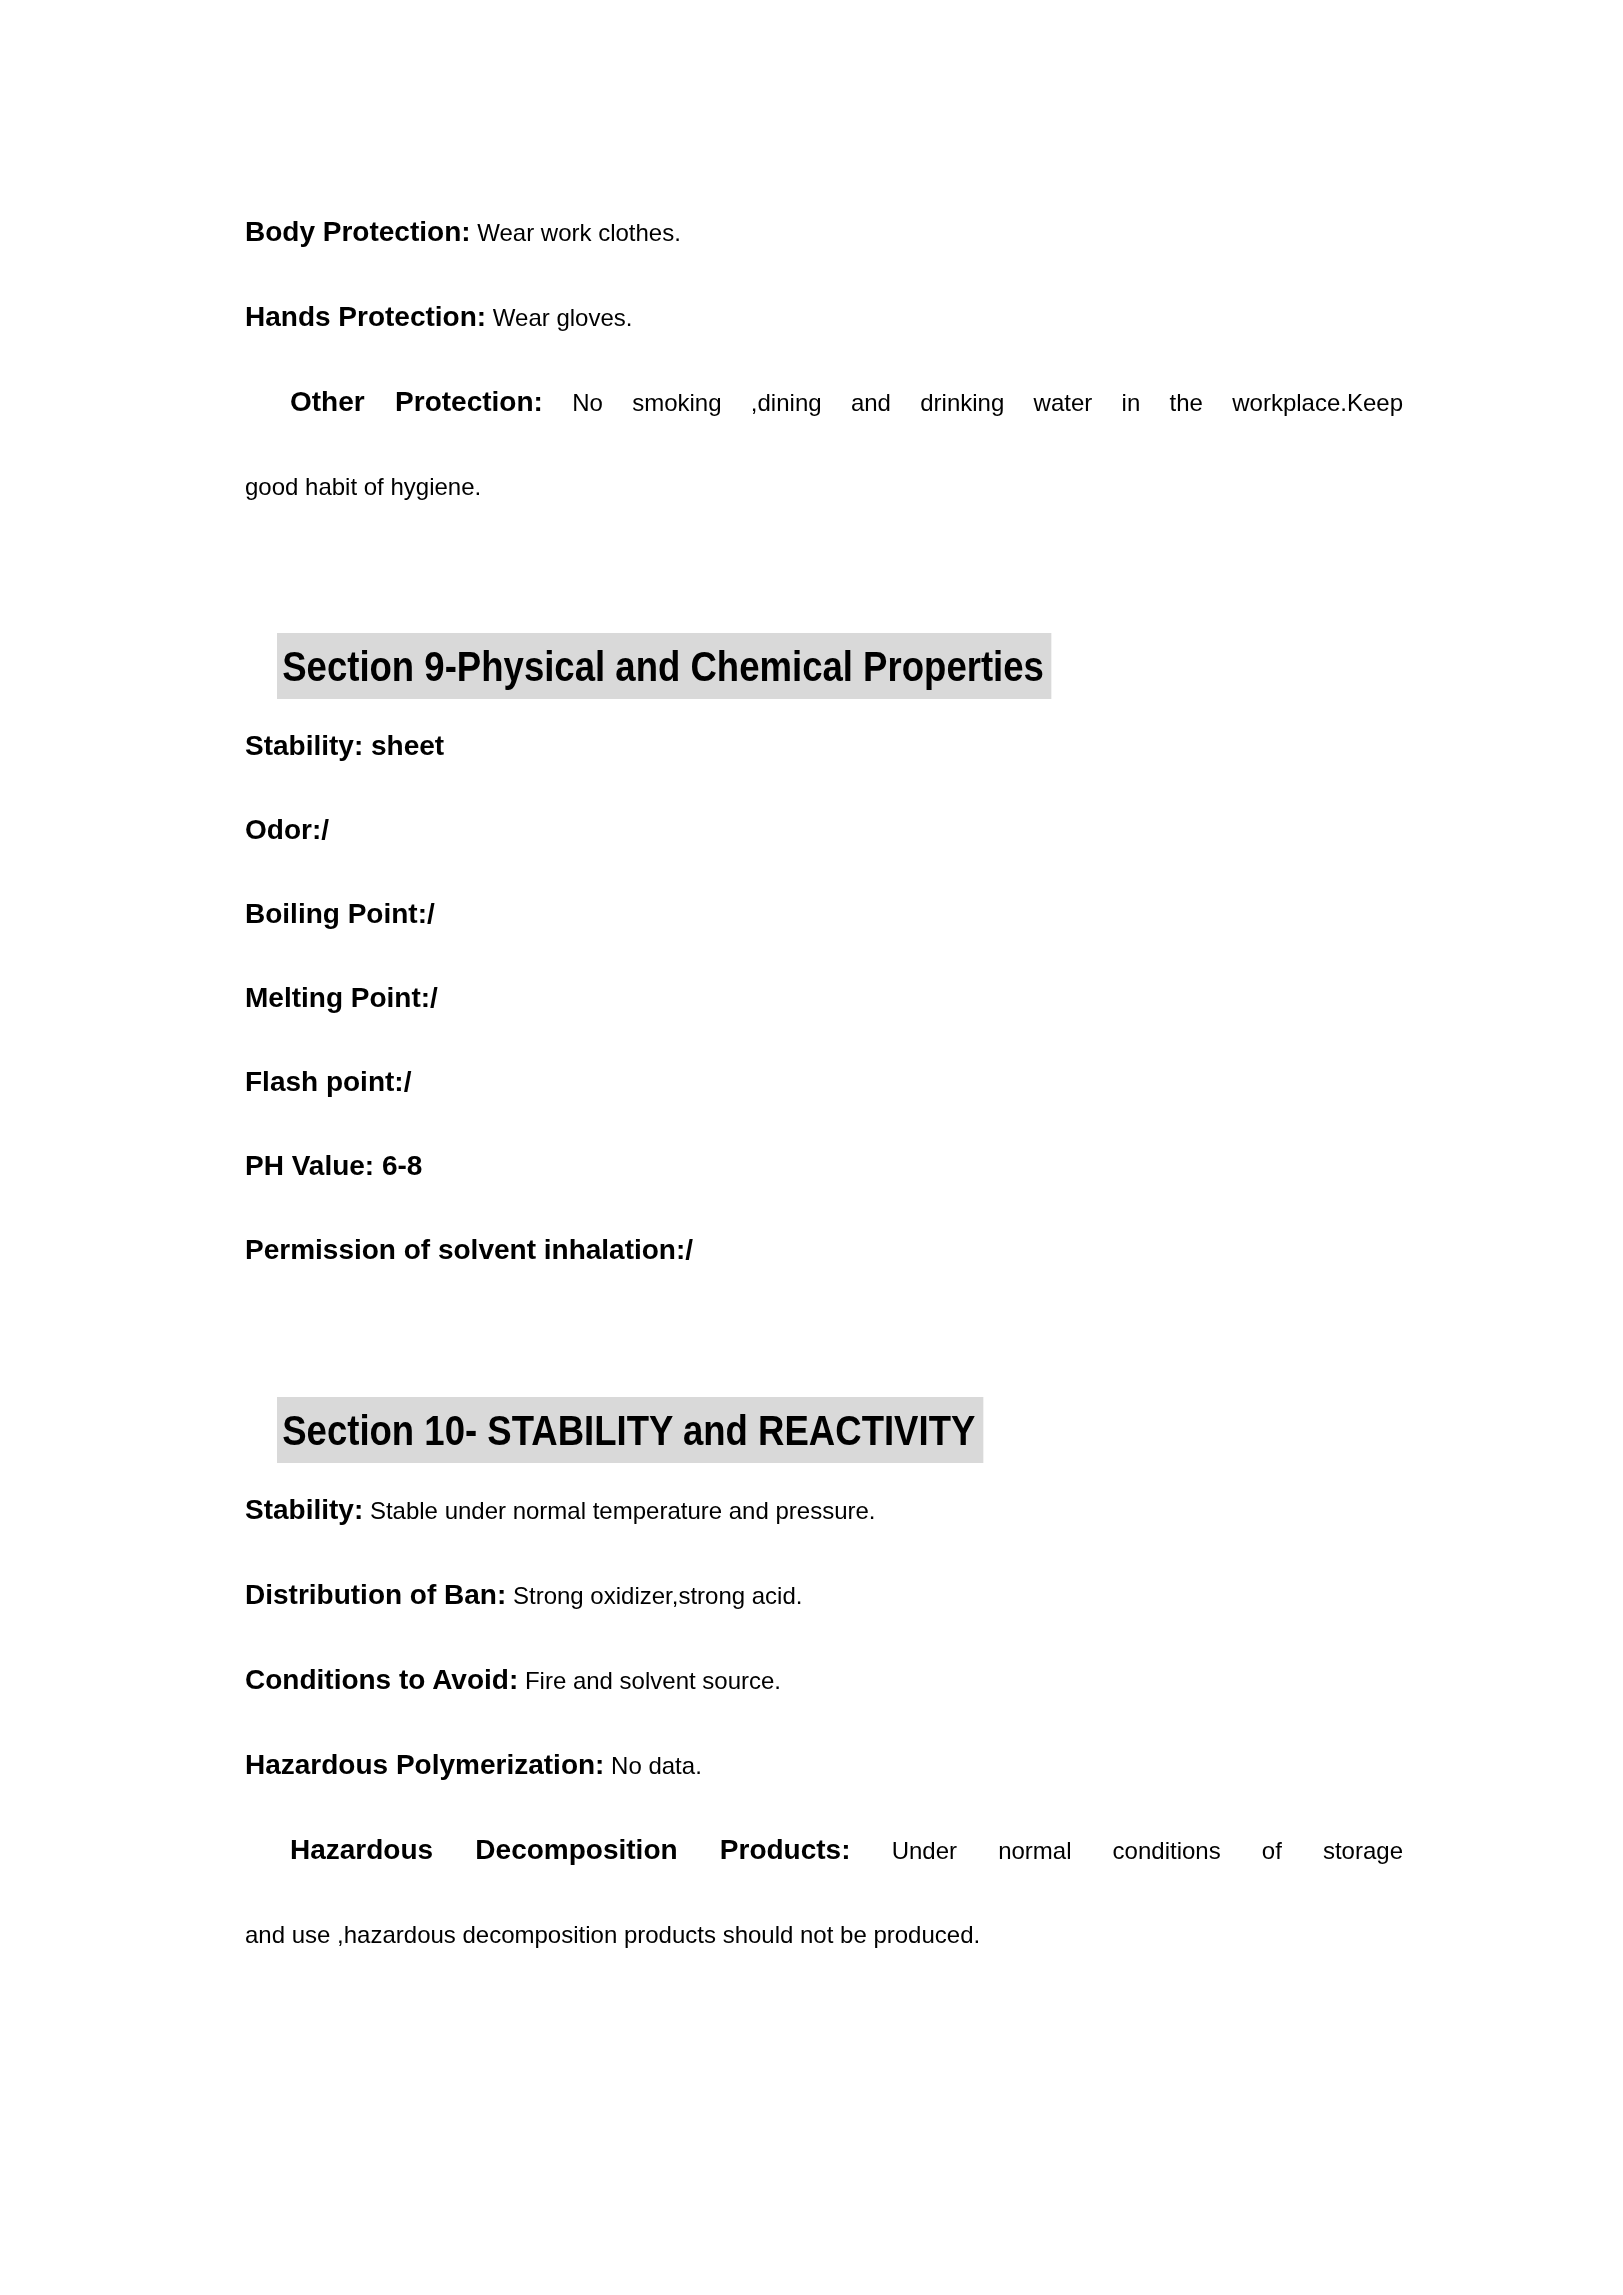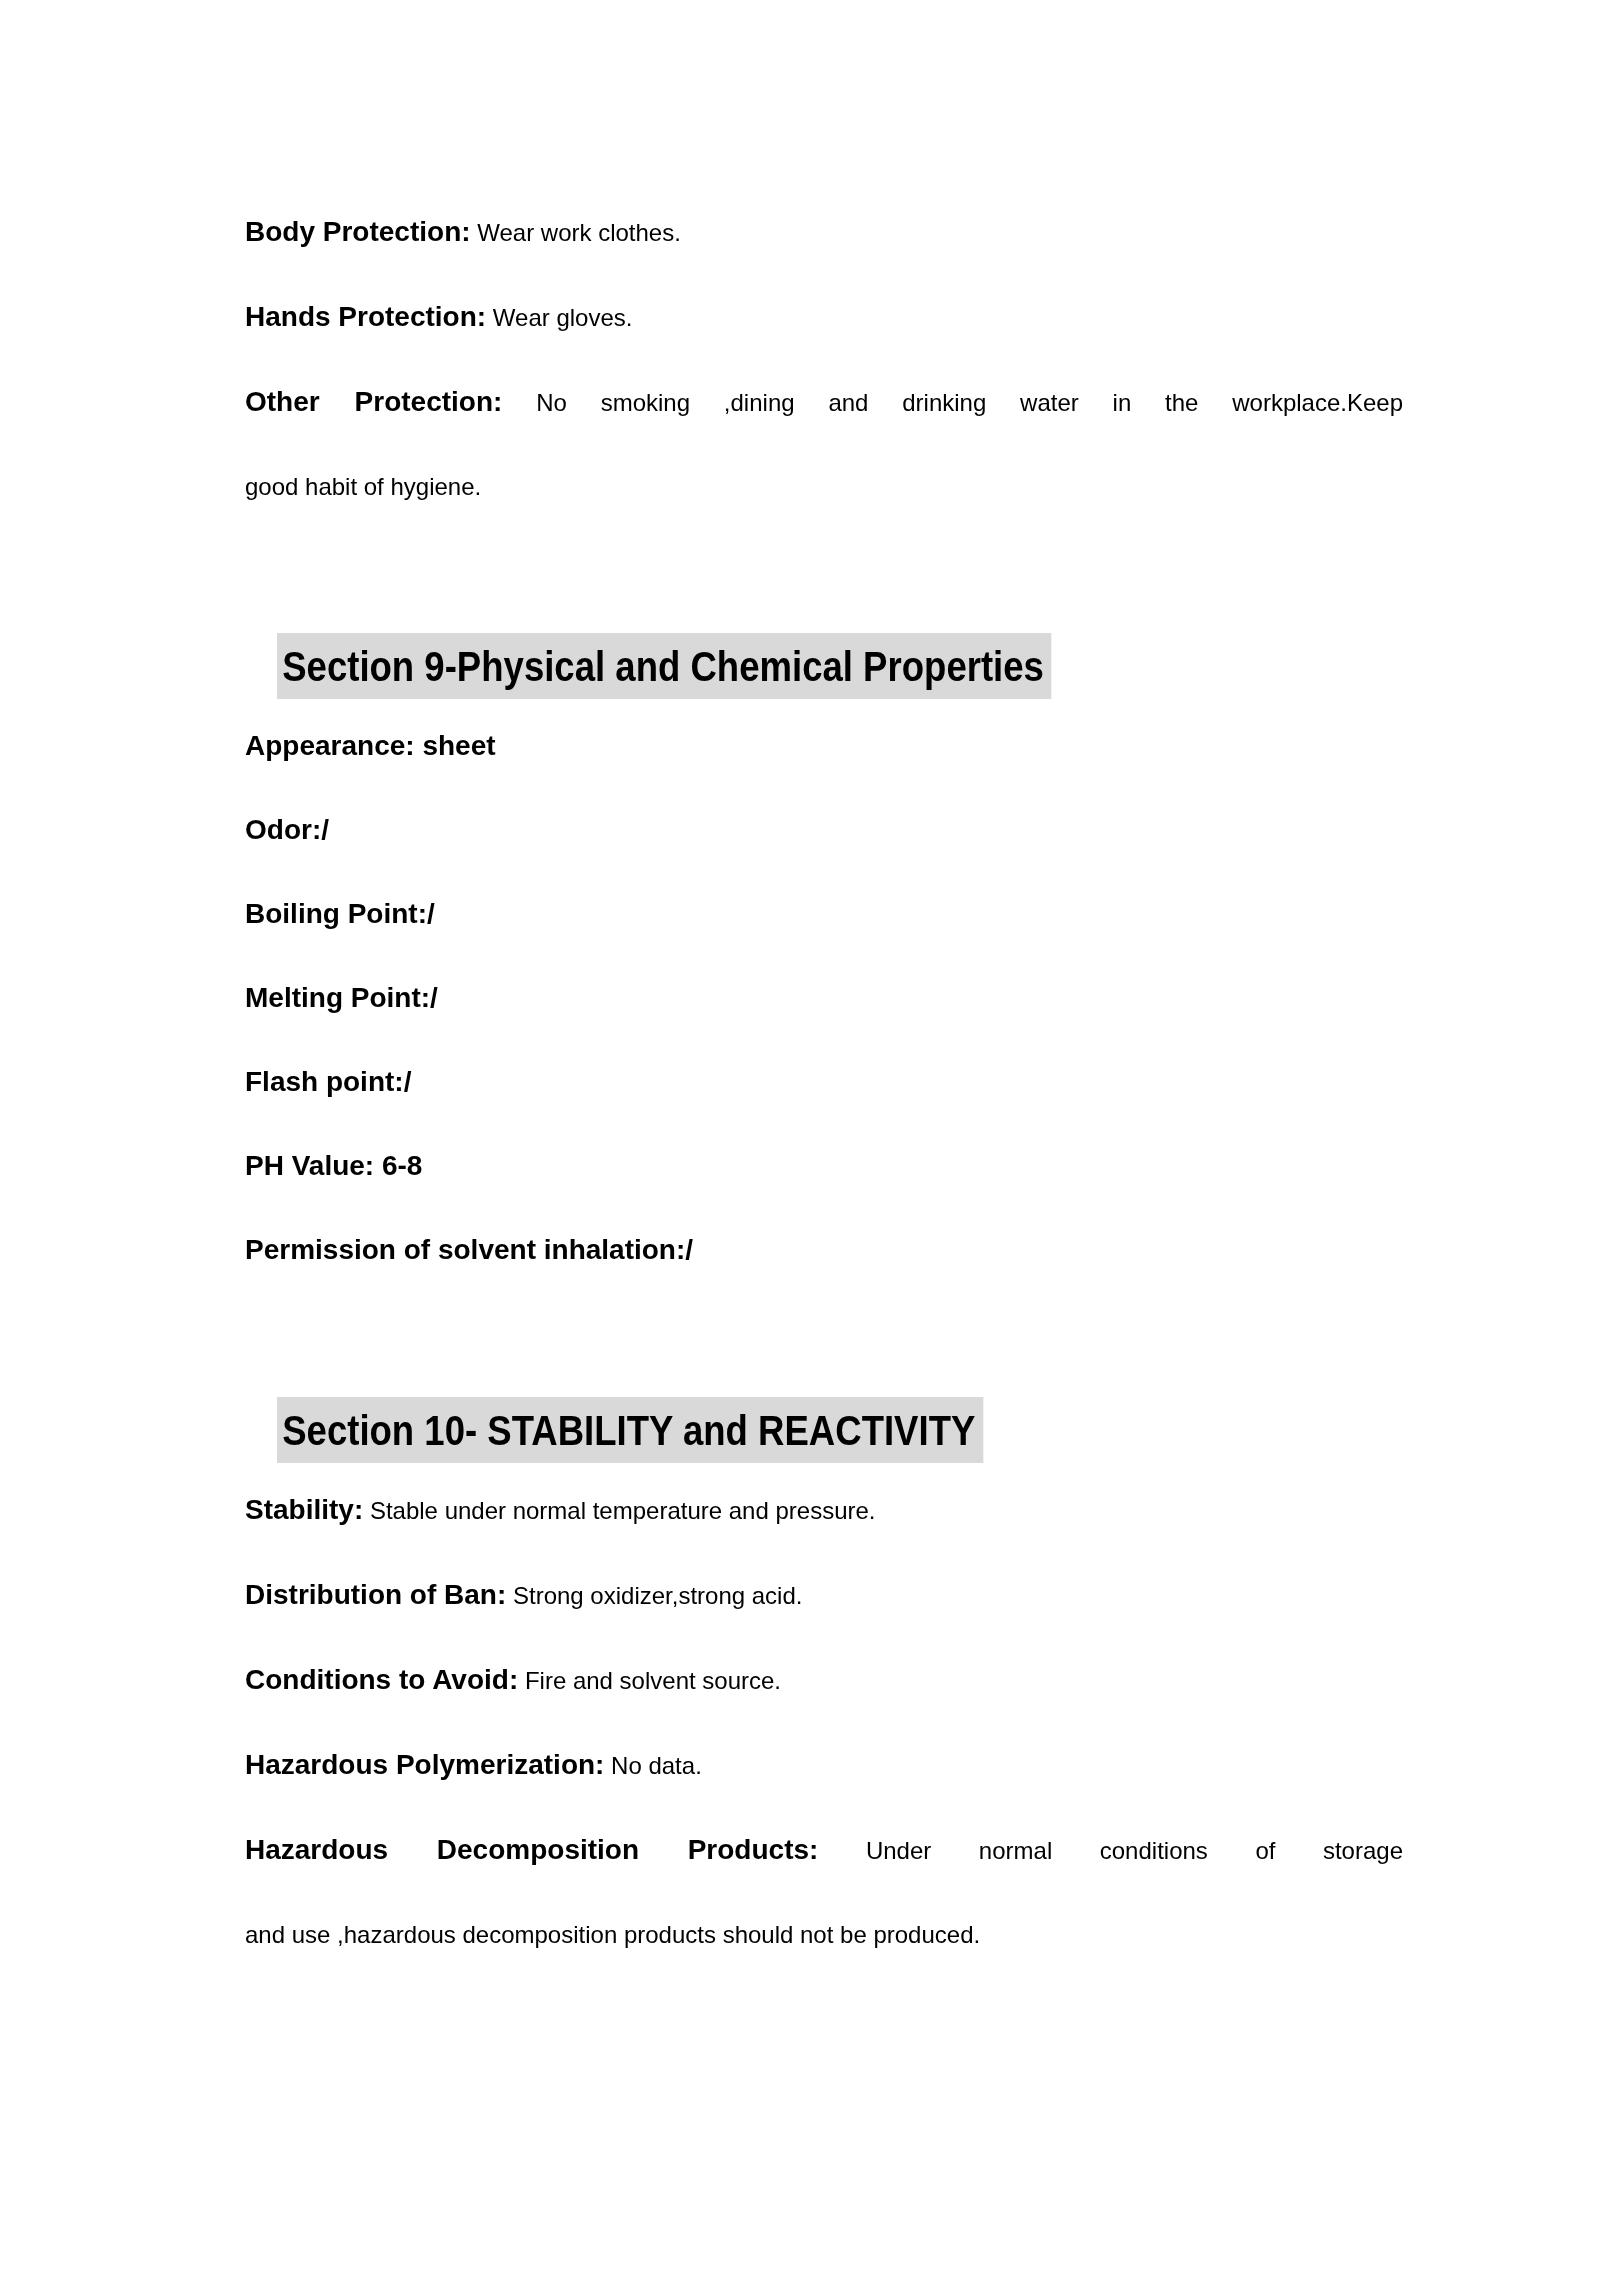--- a/index.html
+++ b/index.html
@@ -15,20 +15,21 @@
   .content {
     padding: 190px 220px 0 245px;
     font-size: 24px;
     line-height: 84px;
   }
   .line { white-space: nowrap; }
   .just {
     text-align: justify;
     text-align-last: justify;
     white-space: normal;
+    margin-left: 45px;
   }
   .label {
     font-weight: 700;
     font-size: 28px;
   }
   .bold-line {
     font-weight: 700;
     font-size: 28px;
   }
   .value { font-size: 24px; font-weight: 400; }
@@ -61,21 +62,21 @@
   <div class="line"><span class="label">Hands Protection:</span> <span class="value">Wear gloves.</span></div>
 
   <div class="just"><span class="label">Other Protection:</span> <span class="value">No smoking ,dining and drinking water in the workplace.Keep</span></div>
 
   <div class="line"><span class="value">good habit of hygiene.</span></div>
 
   <div class="spacer"></div>
 
   <div class="heading-wrap"><span class="heading">Section 9-Physical and Chemical Properties</span></div>
 
-  <div class="line bold-line">Appearance: sheet</div>
+  <div class="line bold-line">Stability: sheet</div>
 
 
   <div class="line bold-line">Odor:/</div>
 
   <div class="line bold-line">Boiling Point:/</div>
 
   <div class="line bold-line">Melting Point:/</div>
 
   <div class="line bold-line">Flash point:/</div>
 

